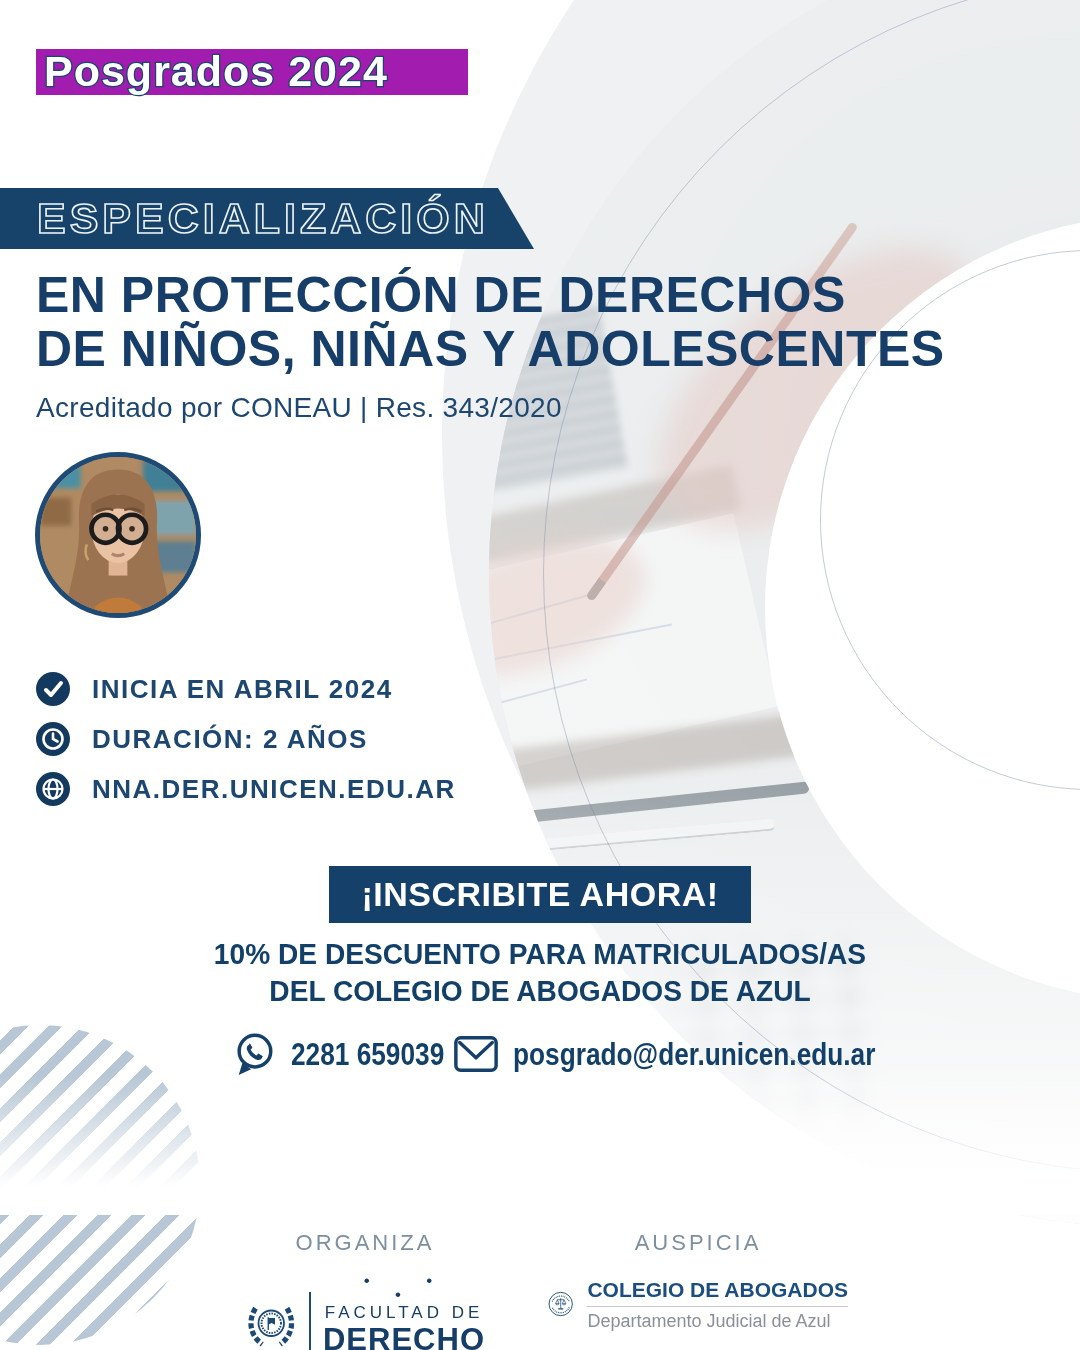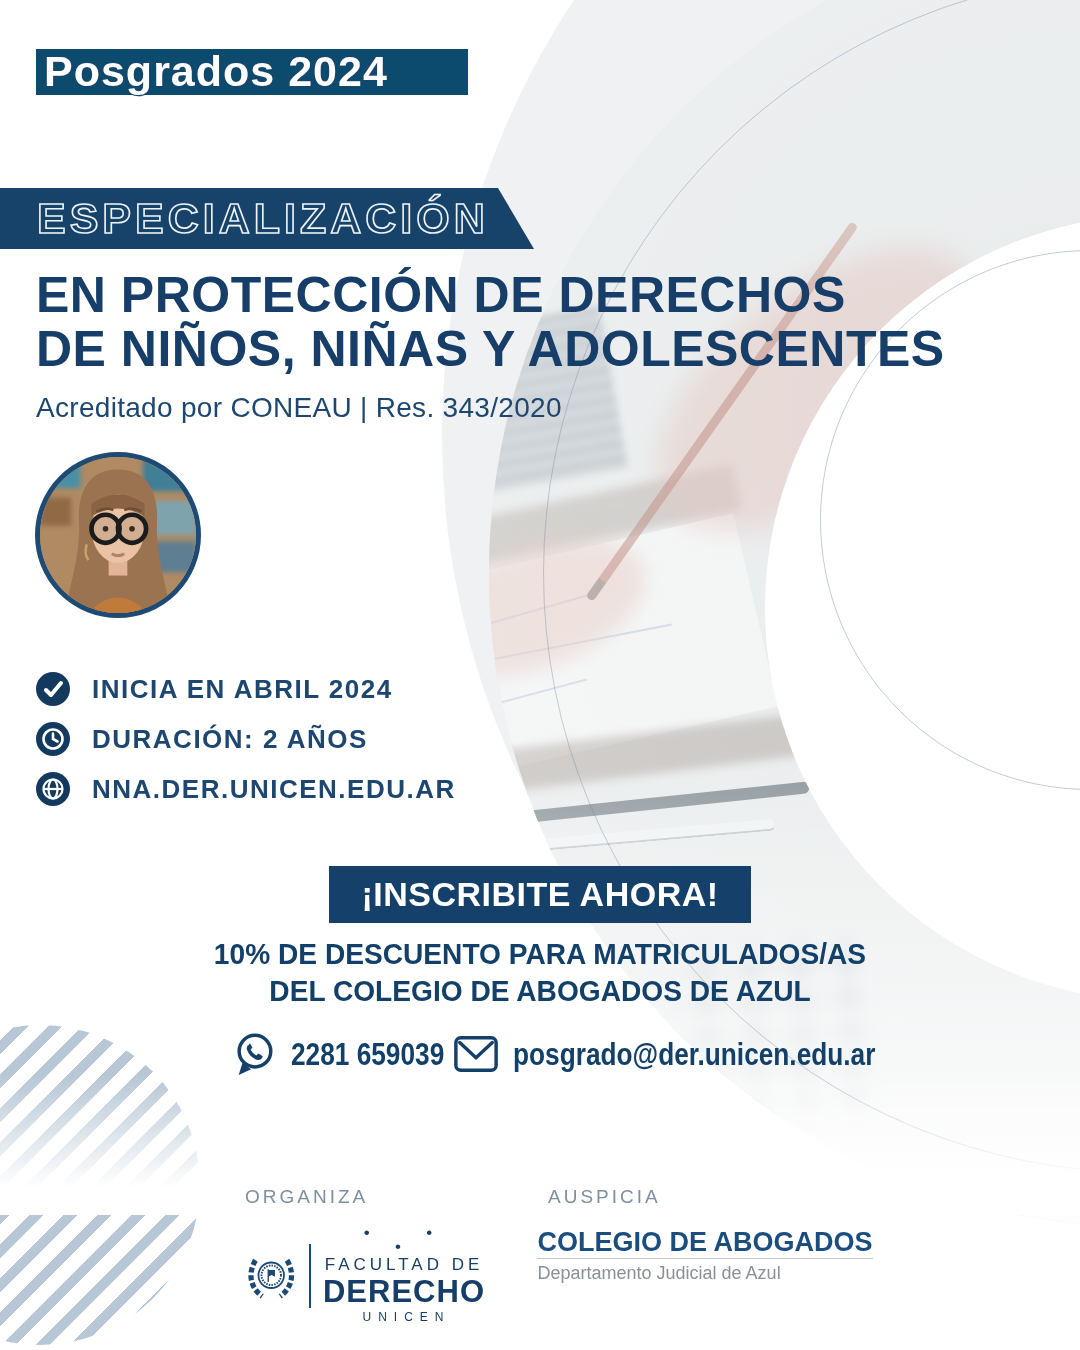--- a/index.html
+++ b/index.html
@@ -44,21 +44,21 @@
               background:linear-gradient(to bottom,rgba(255,255,255,0),rgba(255,255,255,.92));}
   .hairline-a{left:543px;top:-27px;width:1200px;height:1200px;border-radius:50%;
               border:1px solid rgba(110,130,160,.38);box-sizing:border-box;}
   .hole-circle{left:765px;top:215px;width:786px;height:786px;border-radius:50%;background:#ffffff;}
   .hairline-b{left:820px;top:250px;width:540px;height:540px;border-radius:50%;
               border:1px solid rgba(110,130,160,.42);box-sizing:border-box;}
   .stripes-circle{left:-120px;top:1025px;width:320px;height:320px;border-radius:50%;
               background:repeating-linear-gradient(135deg,#b7c7d5 0 10px,rgba(0,0,0,0) 10px 24px);}
   .bottom-fade{left:0;top:1075px;width:1080px;height:140px;
               background:linear-gradient(to bottom,rgba(255,255,255,0),#ffffff 80%);}
-  .badge{left:36px;top:49px;width:432px;height:46px;background:#0c4a6e;z-index:10;}
+  .badge{left:36px;top:49px;width:432px;height:46px;background:#a21caf;z-index:10;}
   .badge span{display:block;font-size:43px;line-height:44px;font-weight:bold;color:#ffffff;
               padding-left:8px;letter-spacing:1px;white-space:nowrap;
               -webkit-text-stroke:2.5px #16466b;paint-order:stroke fill;}
   .kicker-bar{left:0;top:188px;width:534px;height:61px;background:#17436a;z-index:10;
               clip-path:polygon(0 0,calc(100% - 36px) 0,100% 100%,0 100%);}
   .kicker-bar span{display:block;font-size:43px;line-height:61px;font-weight:bold;
               letter-spacing:4px;padding-left:37px;color:rgba(23,67,106,0);
               -webkit-text-stroke:1.6px #eef4f7;white-space:nowrap;}
   .title{left:36px;top:268px;width:1010px;z-index:10;font-weight:bold;color:#163e68;
          font-size:50px;line-height:54px;letter-spacing:.5px;}
@@ -78,32 +78,32 @@
             font-size:29px;line-height:37px;font-weight:bold;transform:scaleX(.97);}
   .contact{left:8px;top:1030px;width:1080px;z-index:10;display:flex;align-items:center;
            justify-content:center;gap:14px;}
   .contact-icon{flex:0 0 auto;}
   .contact-text{font-size:32px;font-weight:bold;color:#134069;transform:scaleX(.82);
                 transform-origin:left center;white-space:nowrap;}
   .contact-text.phone{width:148px;}
   .contact-text.email{width:352px;}
 
   
-  .footer-label{font-size:19px;letter-spacing:3px;color:#7d8fa0;}
+  .footer-label{font-size:22px;letter-spacing:3px;color:#7d8fa0;text-align:center;margin-top:44px;}
   .organiza{left:245px;top:1186px;width:240px;z-index:10;}
   .auspicia{left:548px;top:1186px;width:300px;z-index:10;}
   .logo-row{display:flex;align-items:center;justify-content:center;margin-top:18px;}
   .fd-divider{width:2px;height:64px;background:#1c4a74;margin:0 12px;}
   .fd-text{text-align:center;color:#163e68;}
   .fd-dots{font-size:17px;letter-spacing:26px;padding-left:14px;line-height:14px;color:#163e68;}
   .fd-l1{font-size:17px;letter-spacing:4px;line-height:22px;}
   .fd-l2{font-size:31px;font-weight:bold;letter-spacing:1px;line-height:32px;}
   .fd-l3{font-size:12px;letter-spacing:7px;line-height:18px;padding-left:5px;}
   .ca-text{margin-left:14px;text-align:left;}
-  .ca-l1{font-size:27px;font-weight:bold;color:#1b4e7e;line-height:26px;white-space:nowrap;}
+  .ca-l1{font-size:21px;font-weight:bold;color:#1b4e7e;line-height:26px;white-space:nowrap;}
   .ca-div{height:1px;background:#c3c7ca;margin:3px 0 4px 0;}
   .ca-l2{font-size:18px;color:#8a9097;white-space:nowrap;}
 </style>
 </head>
 <body>
 
 <div class="canvas">
 
   <div class="abs pale-circle"></div>
   <div class="abs photo-circle">

